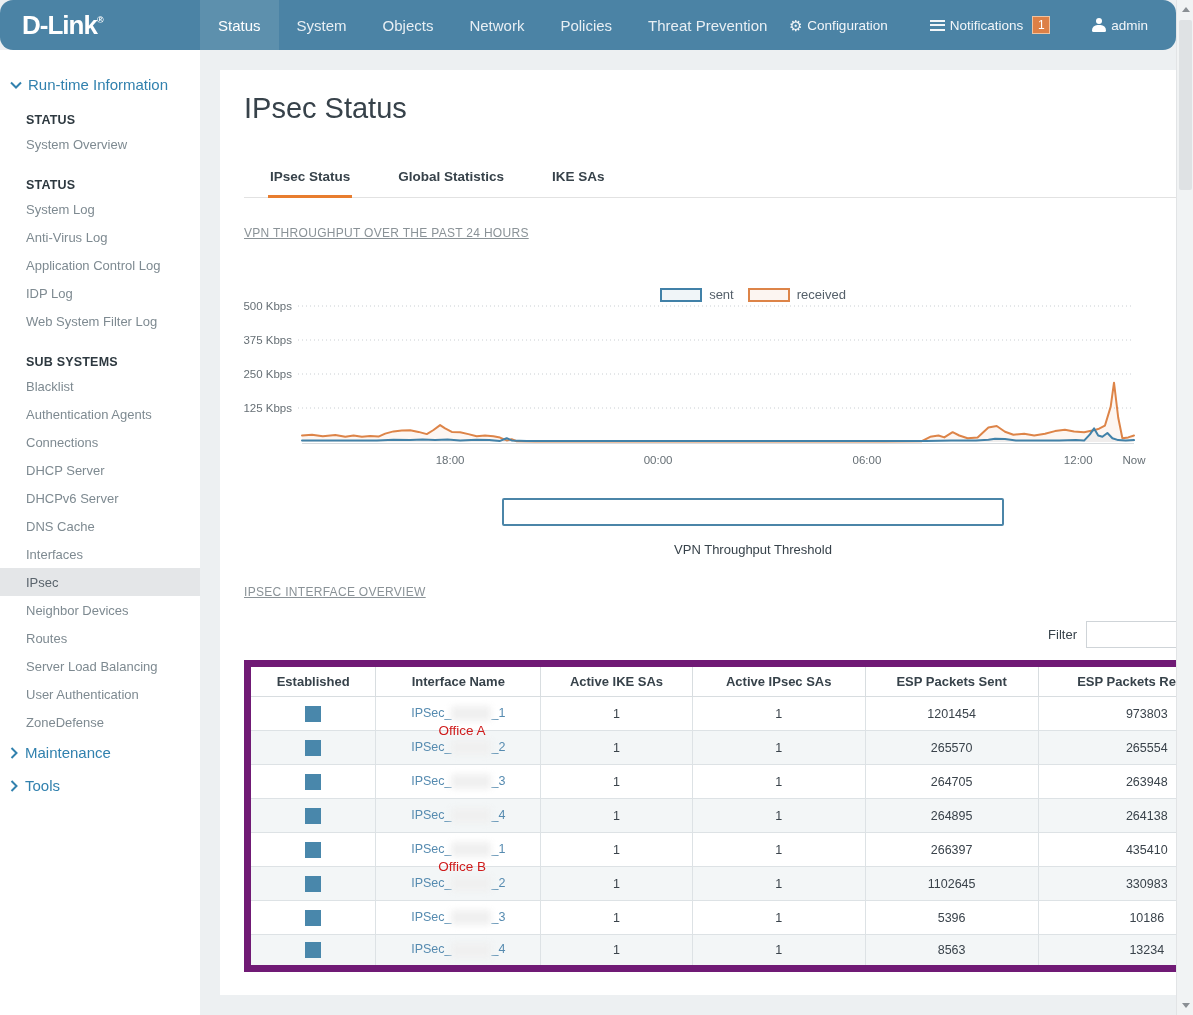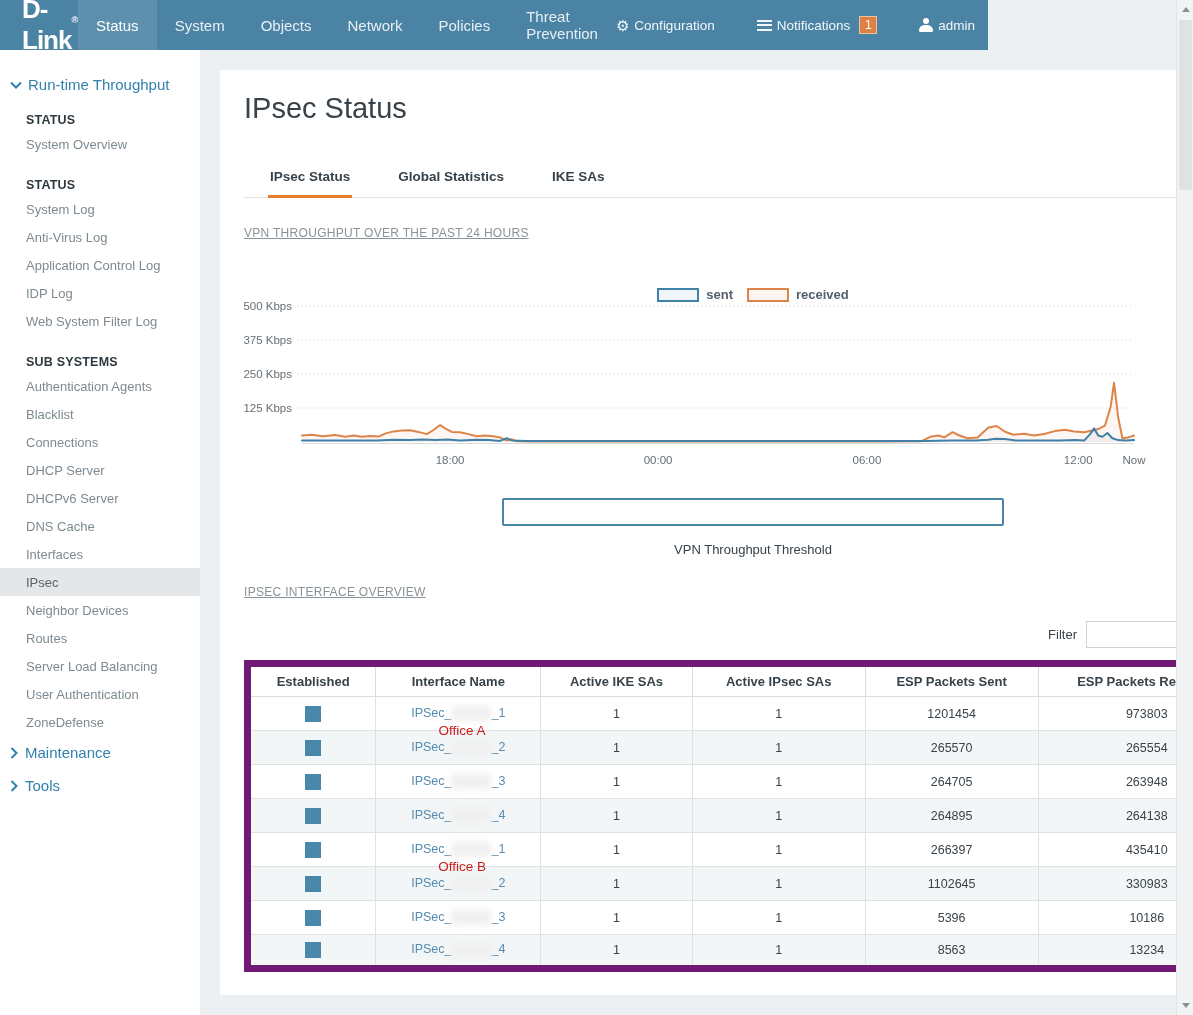--- a/index.html
+++ b/index.html
@@ -1,21 +1,21 @@
 <!DOCTYPE html>
 <html><head>
 <meta charset="utf-8">
 <style>
   * { box-sizing: border-box; margin: 0; padding: 0; }
   html,body { width:1193px; height:1015px; overflow:hidden; }
   body { font-family:"Liberation Sans", sans-serif; background:#edf0f2; position:relative; }
 
   
-  .navbar { position:absolute; left:0; top:0; width:988px; height:50px; background:#4b83a5;
-            display:flex; align-items:stretch; color:#eaf1f6; }
+  .navbar { position:absolute; left:0; top:0; width:1176px; height:50px; background:#4b83a5;
+            display:flex; align-items:stretch; color:#eaf1f6;border-radius:13px; }
   .brand { width:200px; display:flex; align-items:center; padding-left:22px;
            font-size:26px; font-weight:bold; letter-spacing:-1px; color:#fff; }
   .brand sup { font-size:9px; margin-top:-10px; letter-spacing:0; }
   .nav-items { display:flex; align-items:stretch; }
   .nav-item { display:flex; align-items:center; padding:0 18px; font-size:15px; color:#e8eff4; cursor:pointer; }
   .nav-item.active { background:#5d90ad; color:#fff; }
   .nav-right { margin-left:auto; display:flex; align-items:center; gap:42px; padding-right:28px; font-size:13.5px; }
   .nav-util { display:flex; align-items:center; gap:5px; cursor:pointer; color:#f2f6f9; }
   .gear-glyph { font-size:15px; line-height:1; }
   .burger { display:inline-block; width:15px; }
@@ -51,21 +51,21 @@
   .tabs { display:flex; gap:44px; margin-top:34px; padding-left:24px; border-bottom:1px solid #e2e2e2; }
   .tab { font-size:13.5px; font-weight:bold; color:#37424a; padding:10px 2px 11px; cursor:pointer; border-bottom:3px solid transparent; margin-bottom:-1px; }
   .tab.active { border-bottom-color:#e87d2f; }
 
   .section-heading { font-size:12px; color:#8a9297; letter-spacing:.3px; margin-top:28px;text-decoration:underline; }
 
   .chart-toolbar { position:relative; height:62px; }
   .refresh-btn { position:absolute; right:-6px; top:10px; background:#1d4ed8; color:#fff; border:none;
                  font-size:12.5px; font-weight:bold; padding:8px 14px; cursor:pointer; font-family:inherit; border-radius:1px; }
   .legend { position:absolute; left:0; right:0; bottom:0; display:flex; justify-content:center; gap:14px; align-items:center; }
-  .legend-item { display:flex; align-items:center; gap:7px; font-size:13px; color:#55606a;font-weight:bold; }
+  .legend-item { display:flex; align-items:center; gap:7px; font-size:13px; color:#55606a; }
   .legend-swatch { width:42px; height:14px; border:2px solid; }
 
   .threshold-wrap { text-align:center; margin-top:18px; }
   .threshold-input { width:502px; height:28px; border:2px solid #4b85a8; border-radius:2px; font-family:inherit; font-size:13px; padding:0 8px; }
   .threshold-label { font-size:13px; color:#37424a; margin-top:16px; }
 
   .filter-row { display:flex; justify-content:flex-end; align-items:center; gap:9px; margin:22px 0 12px; }
   .filter-label { font-size:13px; color:#37424a; }
   .filter-input { width:176px; height:27px; border:1px solid #cfd4d8; font-family:inherit; font-size:13px; padding:0 6px; }
 
@@ -117,34 +117,34 @@
       <span>admin</span>
     </div>
   </div>
 </div>
 
 <div class="sidebar">
   <div class="side-root">
     <svg width="12" height="8" viewBox="0 0 12 8">
         <polyline class="chev" points="1,1.5 6,6.5 11,1.5"></polyline>
       </svg>
-    <span>Run-time Throughput</span>
+    <span>Run-time Information</span>
   </div>
   <div>
       <div class="side-group-header">STATUS</div>
       <div class="side-item">System Overview</div>
       <div class="side-group-header">STATUS</div>
       <div class="side-item">System Log</div>
       <div class="side-item">Anti-Virus Log</div>
       <div class="side-item">Application Control Log</div>
       <div class="side-item">IDP Log</div>
       <div class="side-item">Web System Filter Log</div>
       <div class="side-group-header">SUB SYSTEMS</div>
+      <div class="side-item">Blacklist</div>
       <div class="side-item">Authentication Agents</div>
-      <div class="side-item">Blacklist</div>
       <div class="side-item">Connections</div>
       <div class="side-item">DHCP Server</div>
       <div class="side-item">DHCPv6 Server</div>
       <div class="side-item">DNS Cache</div>
       <div class="side-item">Interfaces</div>
       <div class="side-item selected">IPsec</div>
       <div class="side-item">Neighbor Devices</div>
       <div class="side-item">Routes</div>
       <div class="side-item">Server Load Balancing</div>
       <div class="side-item">User Authentication</div>

